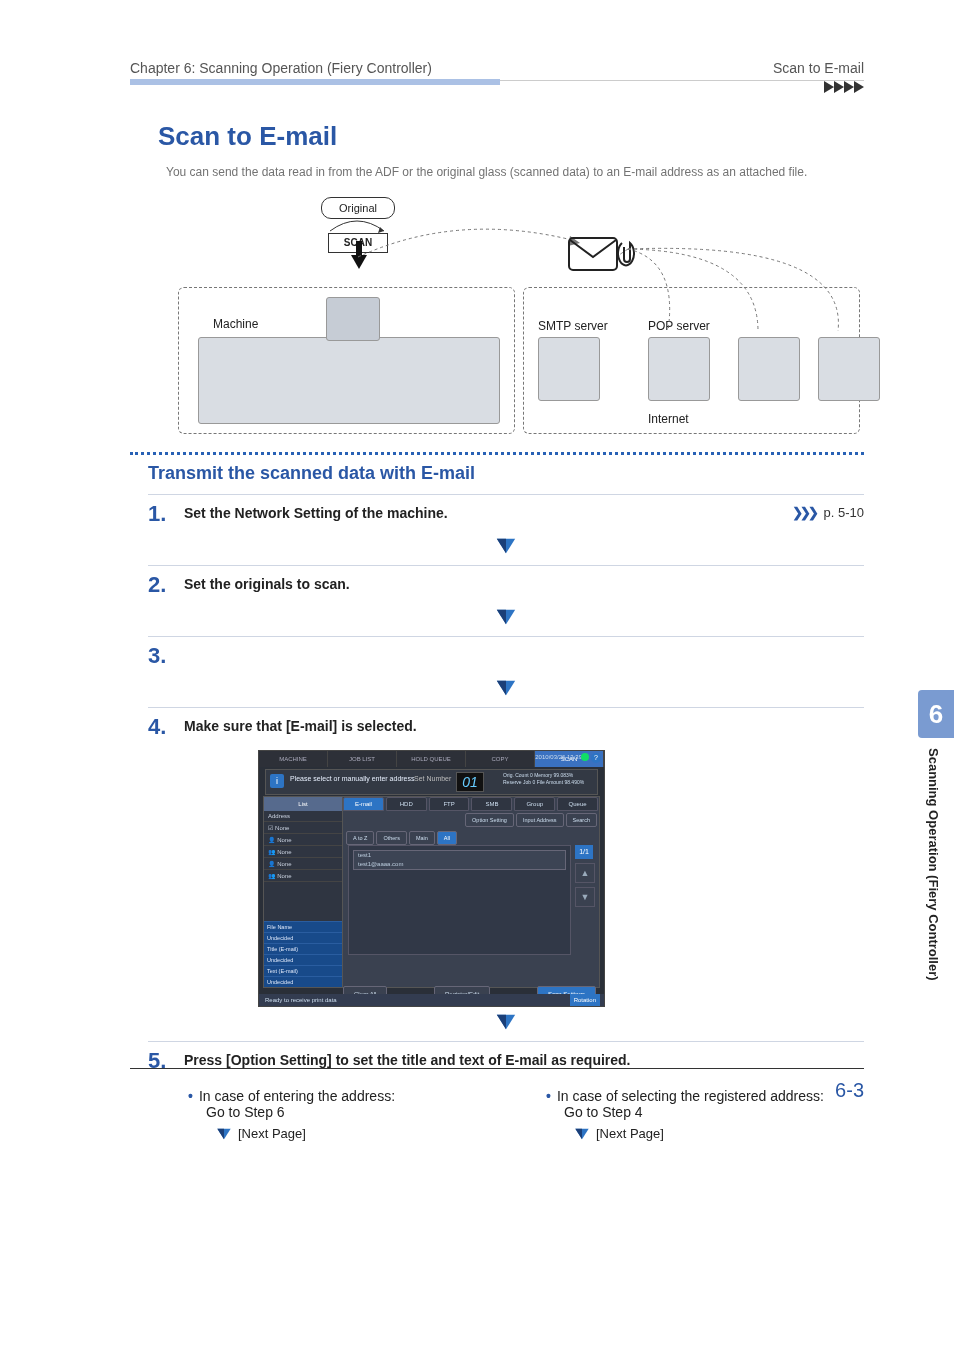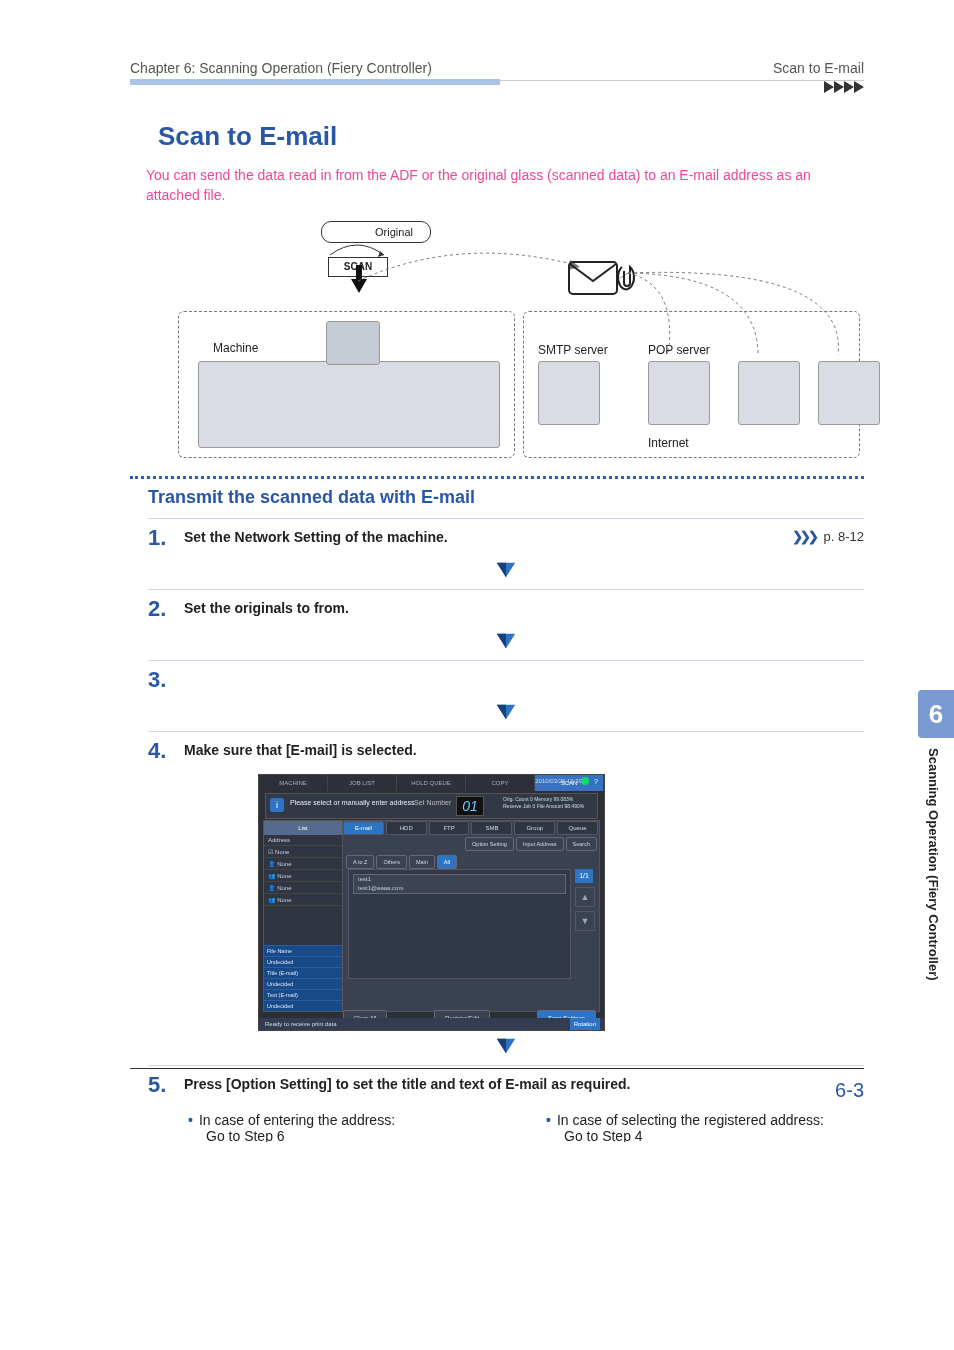--- a/index.html
+++ b/index.html
@@ -37,24 +37,24 @@
     letter-spacing: -2px;
   }
   .header-right-accent svg { display: inline-block; }
   h1.section-title {
     font-size: 26px;
     color: #2a57a5;
     font-weight: bold;
     margin: 24px 0 6px 28px;
   }
   .intro {
-    font-size: 14px;
-    margin-left: 16px;
+    font-size: 12px;
+    margin-left: 36px;
     line-height: 1.4;
-    color: #ec4899;
+    color: #737373;
   }
   .diagram-area {
     margin: 16px 28px 10px 28px;
     height: 245px;
     position: relative;
   }
   .dash-box {
     position: absolute;
     border: 1.5px dashed #777;
     border-radius: 6px;
@@ -65,21 +65,20 @@
     text-align: center;
   }
   .diagram-area .machine-label { position:absolute; left:55px; top:120px; font-size:12px; }
   .diagram-area .smtp-label { position:absolute; left:380px; top:122px; font-size:12px; }
   .diagram-area .pop-label { position:absolute; left:490px; top:122px; font-size:12px; }
   .diagram-area .internet-label { position:absolute; left:490px; top:215px; font-size:12px; }
   .diagram-area .original-pill {
     position:absolute; left:163px; top:0; width:72px; height:20px;
     border:1px solid #333; border-radius:10px; text-align:center; font-size:11px; line-height:20px;
     background:#fff;
-    padding-left:36px;
   }
   .diagram-area .scan-pill {
     position:absolute; left:170px; top:36px; width:58px; height:18px;
     border:1px solid #333; text-align:center; font-size:10px; line-height:18px;
     background:#fff; font-weight:bold;
   }
   .arrow-down-big {
     position:absolute; left:193px; top:58px;
     width:0;height:0;border-left:8px solid transparent;border-right:8px solid transparent;border-top:14px solid #111;
   }
@@ -269,33 +268,33 @@
   <div class="dotted-row"></div>
   <h2 class="subhead">Transmit the scanned data with E-mail</h2>
 
   <div class="steps">
 
     <div class="step-row">
       <span class="step-num">1</span>
       <span class="step-text">Set the Network Setting of the machine.</span>
       <span class="page-ref">
         <span class="ref-icon">❯❯❯</span>
-        <span>p. 8-12</span>
+        <span>p. 5-10</span>
       </span>
     </div>
     <div class="step-arrow">
       <svg viewBox="0 0 24 24">
           <path d="M2 4 L22 4 L12 20 Z" fill="#2d74c4"></path>
           <path d="M2 4 L12 20 L12 4 Z" fill="#1b3f78"></path>
         </svg>
     </div>
 
     <div class="step-row">
       <span class="step-num">2</span>
-      <span class="step-text">Set the originals to from.</span>
+      <span class="step-text">Set the originals to scan.</span>
     </div>
     <div class="step-arrow">
       <svg viewBox="0 0 24 24">
           <path d="M2 4 L22 4 L12 20 Z" fill="#2d74c4"></path>
           <path d="M2 4 L12 20 L12 4 Z" fill="#1b3f78"></path>
         </svg>
     </div>
 
     <div class="step-row">
       <span class="step-num">3</span>

